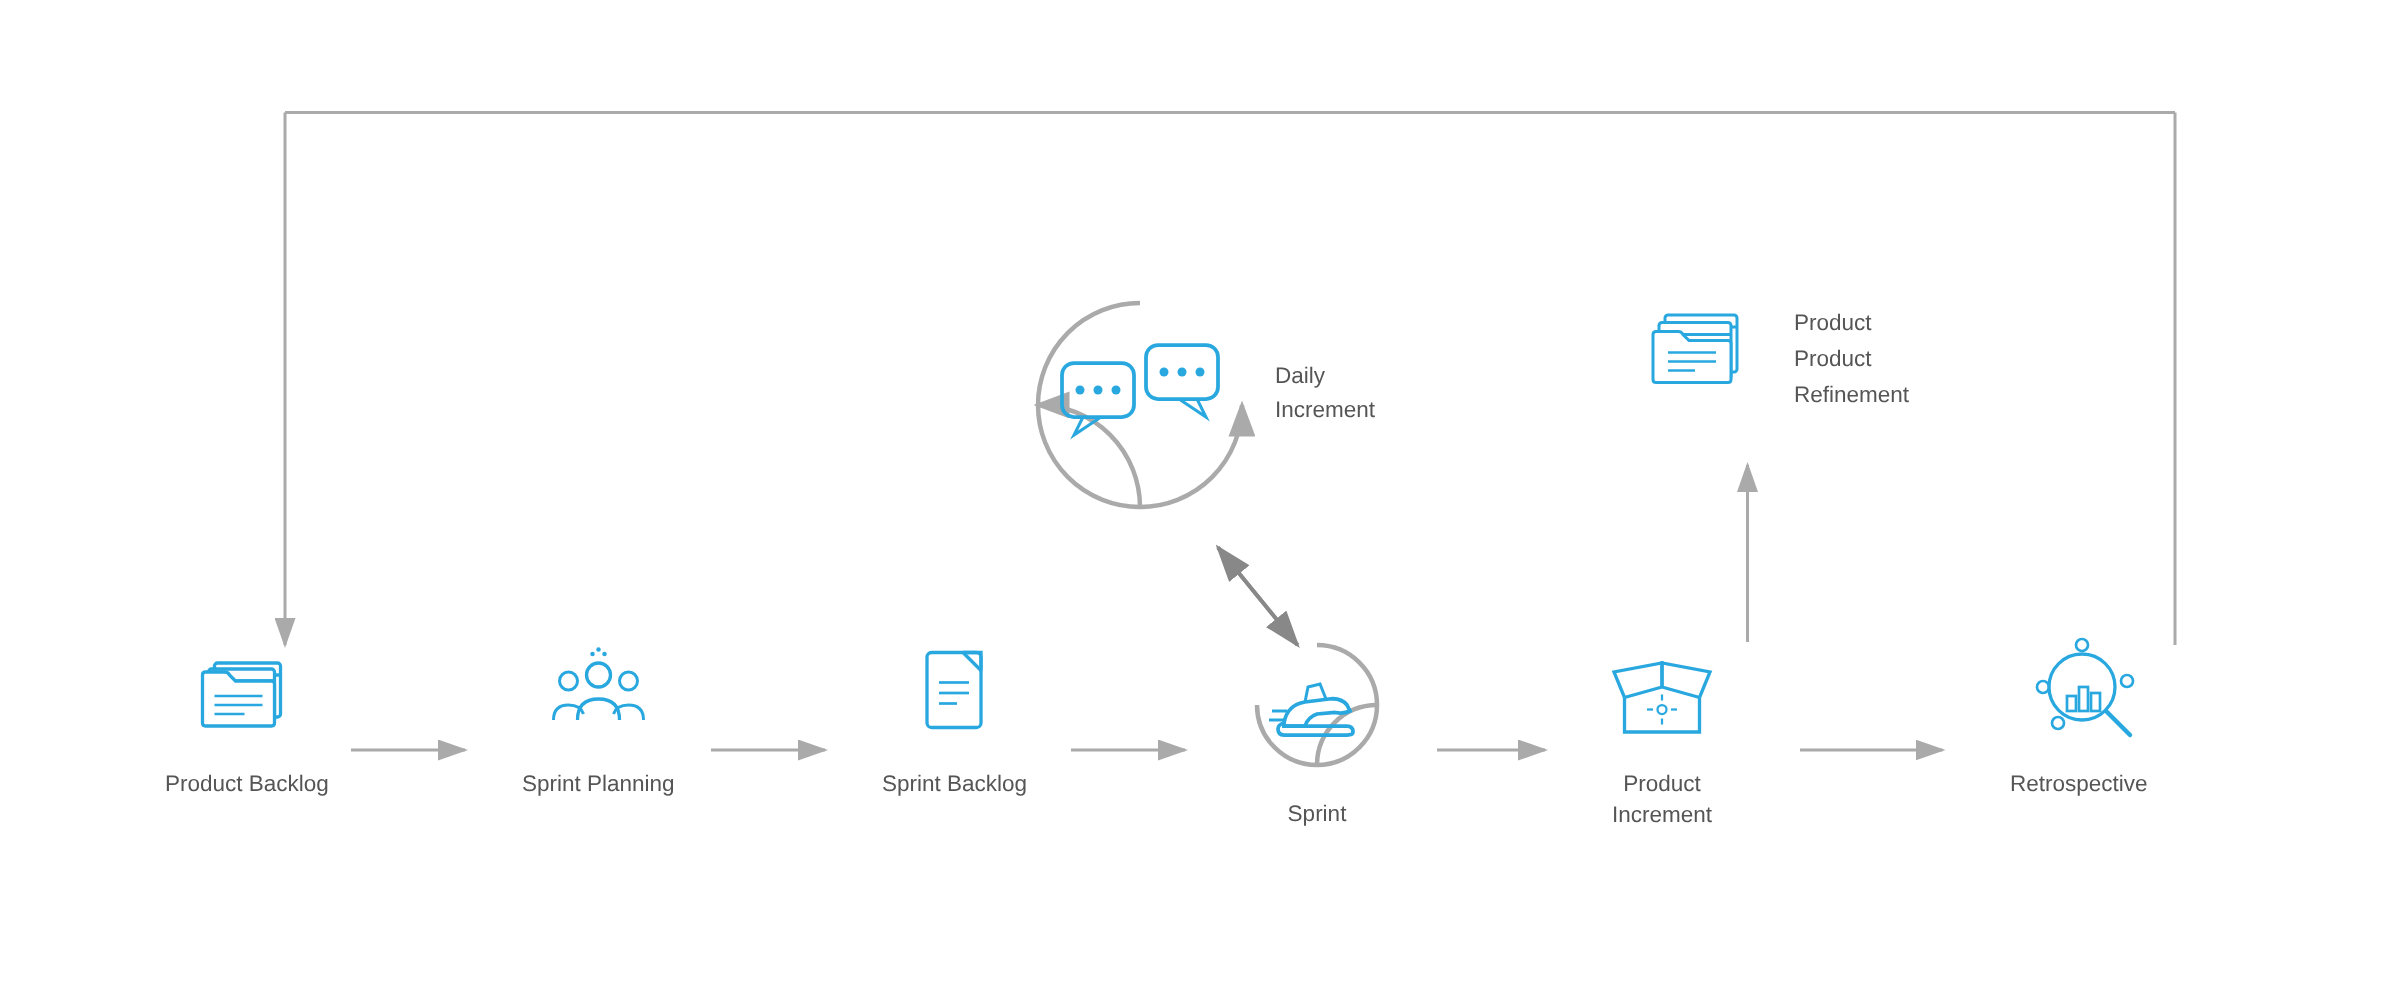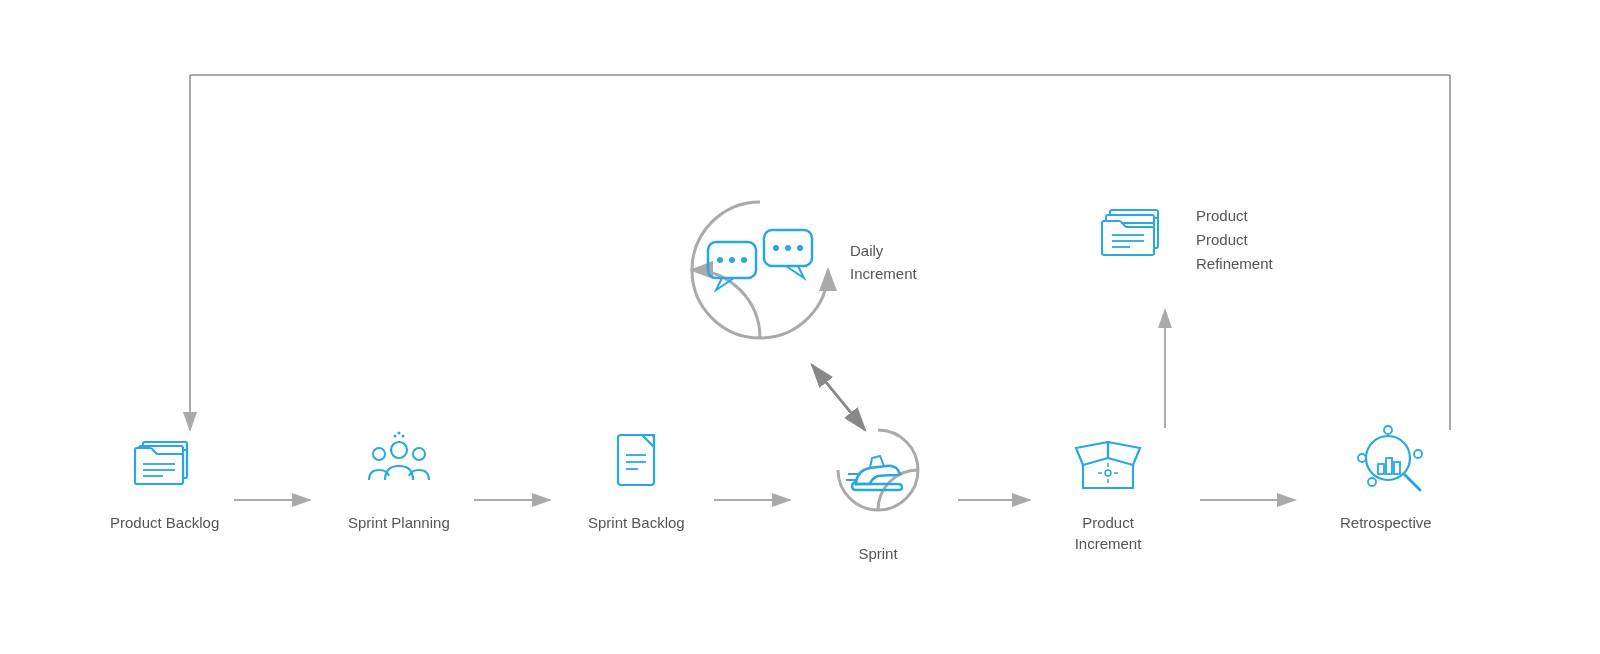--- a/index.html
+++ b/index.html
@@ -158,21 +158,21 @@
         <path d="M70 60 Q70 50 60 50 Q52 50 50 56" fill="none" stroke="#29a8e0" stroke-width="2"></path>
 
         <circle cx="36" cy="16" r="1.5" fill="#29a8e0"></circle>
         <circle cx="40" cy="13" r="1.5" fill="#29a8e0"></circle>
         <circle cx="44" cy="16" r="1.5" fill="#29a8e0"></circle>
       </svg>
     </div>
     <div class="node-label">Sprint Planning</div>
   </div>
 
-  <div class="node" style="left:828px; top:420px;gap:11px;">
+  <div class="node" style="left:828px; top:420px;">
     <div class="node-icon" style="width:100px; height:100px;">
       <svg width="100" height="100" viewBox="0 0 100 100">
 
         <path d="M50 10 A40 40 0 1 1 10 50" fill="none" stroke="#aaa" stroke-width="3" marker-end="url(#arrowhead-dark2)"></path>
         <path d="M50 90 A40 40 0 0 1 90 50" fill="none" stroke="#aaa" stroke-width="3"></path>
 
         <defs>
           <marker id="sprint-arrow1" markerWidth="8" markerHeight="6" refX="8" refY="3" orient="auto">
             <polygon points="0 0, 8 3, 0 6" fill="#aaa"></polygon>
           </marker>

